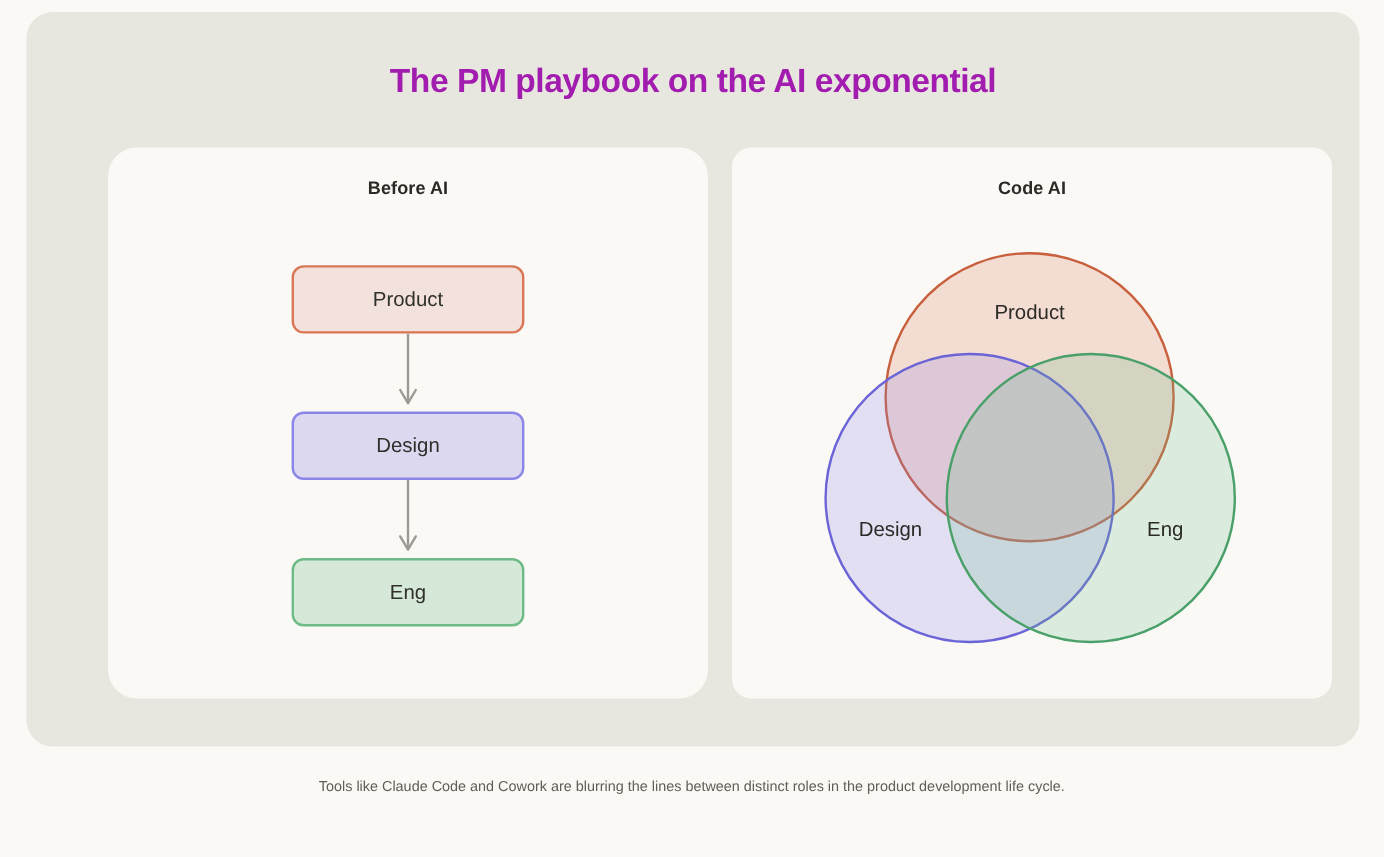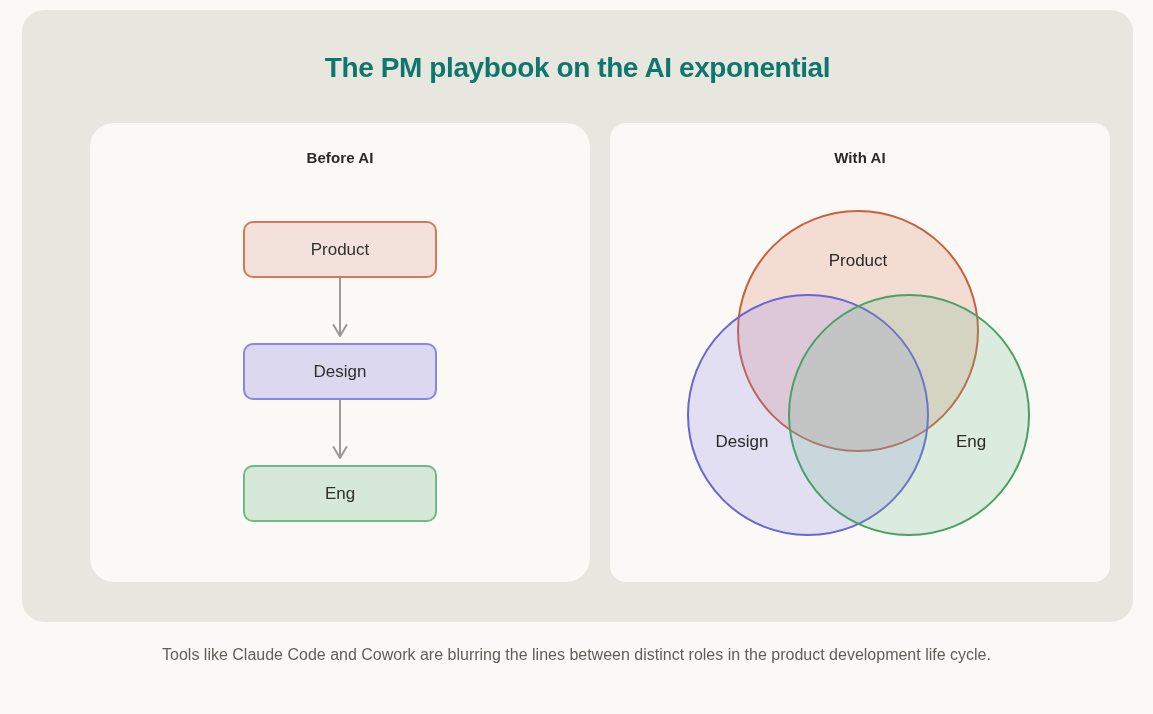--- a/index.html
+++ b/index.html
@@ -32,21 +32,21 @@
 
   .chart-title {
     position: absolute;
     left: 0;
     top: 42px;
     width: 1111px;
     text-align: center;
     font-size: 28px;
     font-weight: 700;
     letter-spacing: -0.4px;
-    color: #0f766e;
+    color: #a21caf;
   }
 
   
   .card {
     position: absolute;
     top: 113px;
     height: 459px;
     background: #faf9f5;
     border-radius: 16px;
   }
@@ -108,21 +108,21 @@
   .venn-label.l1 { left: 132px; top: 319px; }
   .venn-label.l2 { left: 361px; top: 319px; }
 
   
   .caption {
     position: absolute;
     left: 40px;
     top: 640px;
     width: 1073px;
     text-align: center;
-    font-size: 16px;
+    font-size: 12px;
     line-height: 30px;
     color: #5f5e57;
   }
 </style>
 </head>
 <body>
 
 <div id="root" style="background: rgb(250, 249, 245);">
 
   <div class="outer-panel" style="background: rgb(232, 231, 223);">
@@ -155,21 +155,21 @@
 
         <div class="flow-node n2" style="background: rgb(214, 232, 216); border-color: rgb(111, 187, 135);">
           <span>Eng</span>
         </div>
 
       </div>
     </div>
 
     <div class="card card-right" style="background: rgb(250, 249, 245);">
 
-      <div class="card-heading">With AI</div>
+      <div class="card-heading">Code AI</div>
 
       <div class="venn">
         <svg width="500" height="459" viewBox="0 0 500 459">
           <g fill-opacity="0.22">
             <circle id="venn-c0" cx="248" cy="208" r="120" fill="#d97757" stroke="#c9603d" stroke-width="2"></circle>
             <circle id="venn-c1" cx="198" cy="292" r="120" fill="#8b85e8" stroke="#6a64d6" stroke-width="2"></circle>
             <circle id="venn-c2" cx="299" cy="292" r="120" fill="#6fbb87" stroke="#4aa069" stroke-width="2"></circle>
           </g>
         </svg>
 

